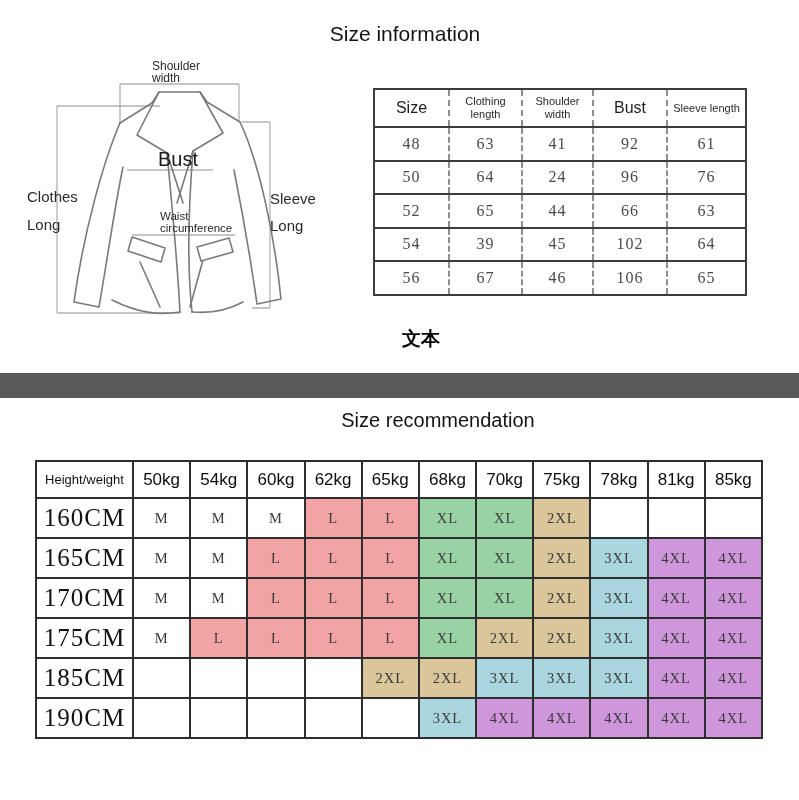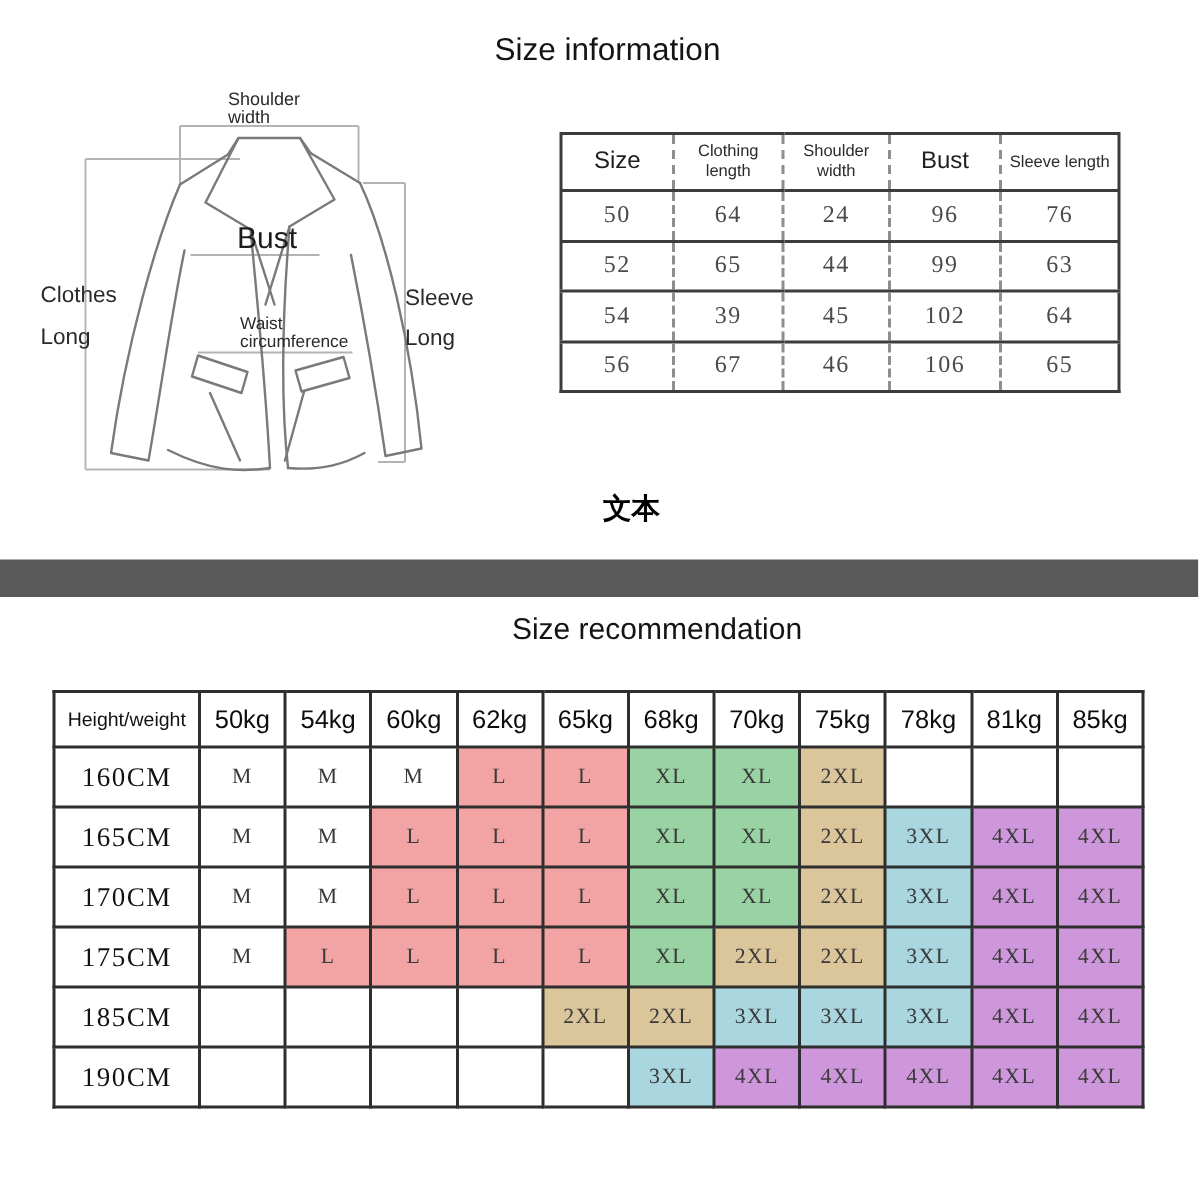--- a/index.html
+++ b/index.html
@@ -92,21 +92,21 @@
     vertical-align: middle;
     padding: 0;
     font-weight: 400;
   }
   tr.rec-head-row { height: 37px; }
   tr.rec-data-row { height: 40px; }
   .rec-corner { font-size: 13px; color: #111; }
   .rec-kg { font-size: 17px; color: #0d0d0d; font-weight: 400; }
   .rec-height {
     font-family: "Liberation Serif", serif;
-    font-size: 18px;
+    font-size: 25px;
     color: #121212;
     letter-spacing: 1px;
     background: #fff;
   }
   .rec-size {
     font-family: "Liberation Serif", serif;
     font-size: 14.5px;
     color: #3a3a3a;
     letter-spacing: 1px;
   }
@@ -165,31 +165,38 @@
       </colgroup>
       <tbody>
           <tr>
             <th class="th-big">Size</th>
             <th class="th-small">Clothing length</th>
             <th class="th-small">Shoulder width</th>
             <th class="th-big">Bust</th>
             <th class="th-small">Sleeve length</th>
           </tr>
           <tr>
+            <td>48</td>
+            <td>63</td>
+            <td>41</td>
+            <td>92</td>
+            <td>61</td>
+          </tr>
+          <tr>
             <td>50</td>
             <td>64</td>
             <td>24</td>
             <td>96</td>
             <td>76</td>
           </tr>
           <tr>
             <td>52</td>
             <td>65</td>
             <td>44</td>
-            <td>99</td>
+            <td>66</td>
             <td>63</td>
           </tr>
           <tr>
             <td>54</td>
             <td>39</td>
             <td>45</td>
             <td>102</td>
             <td>64</td>
           </tr>
           <tr>

